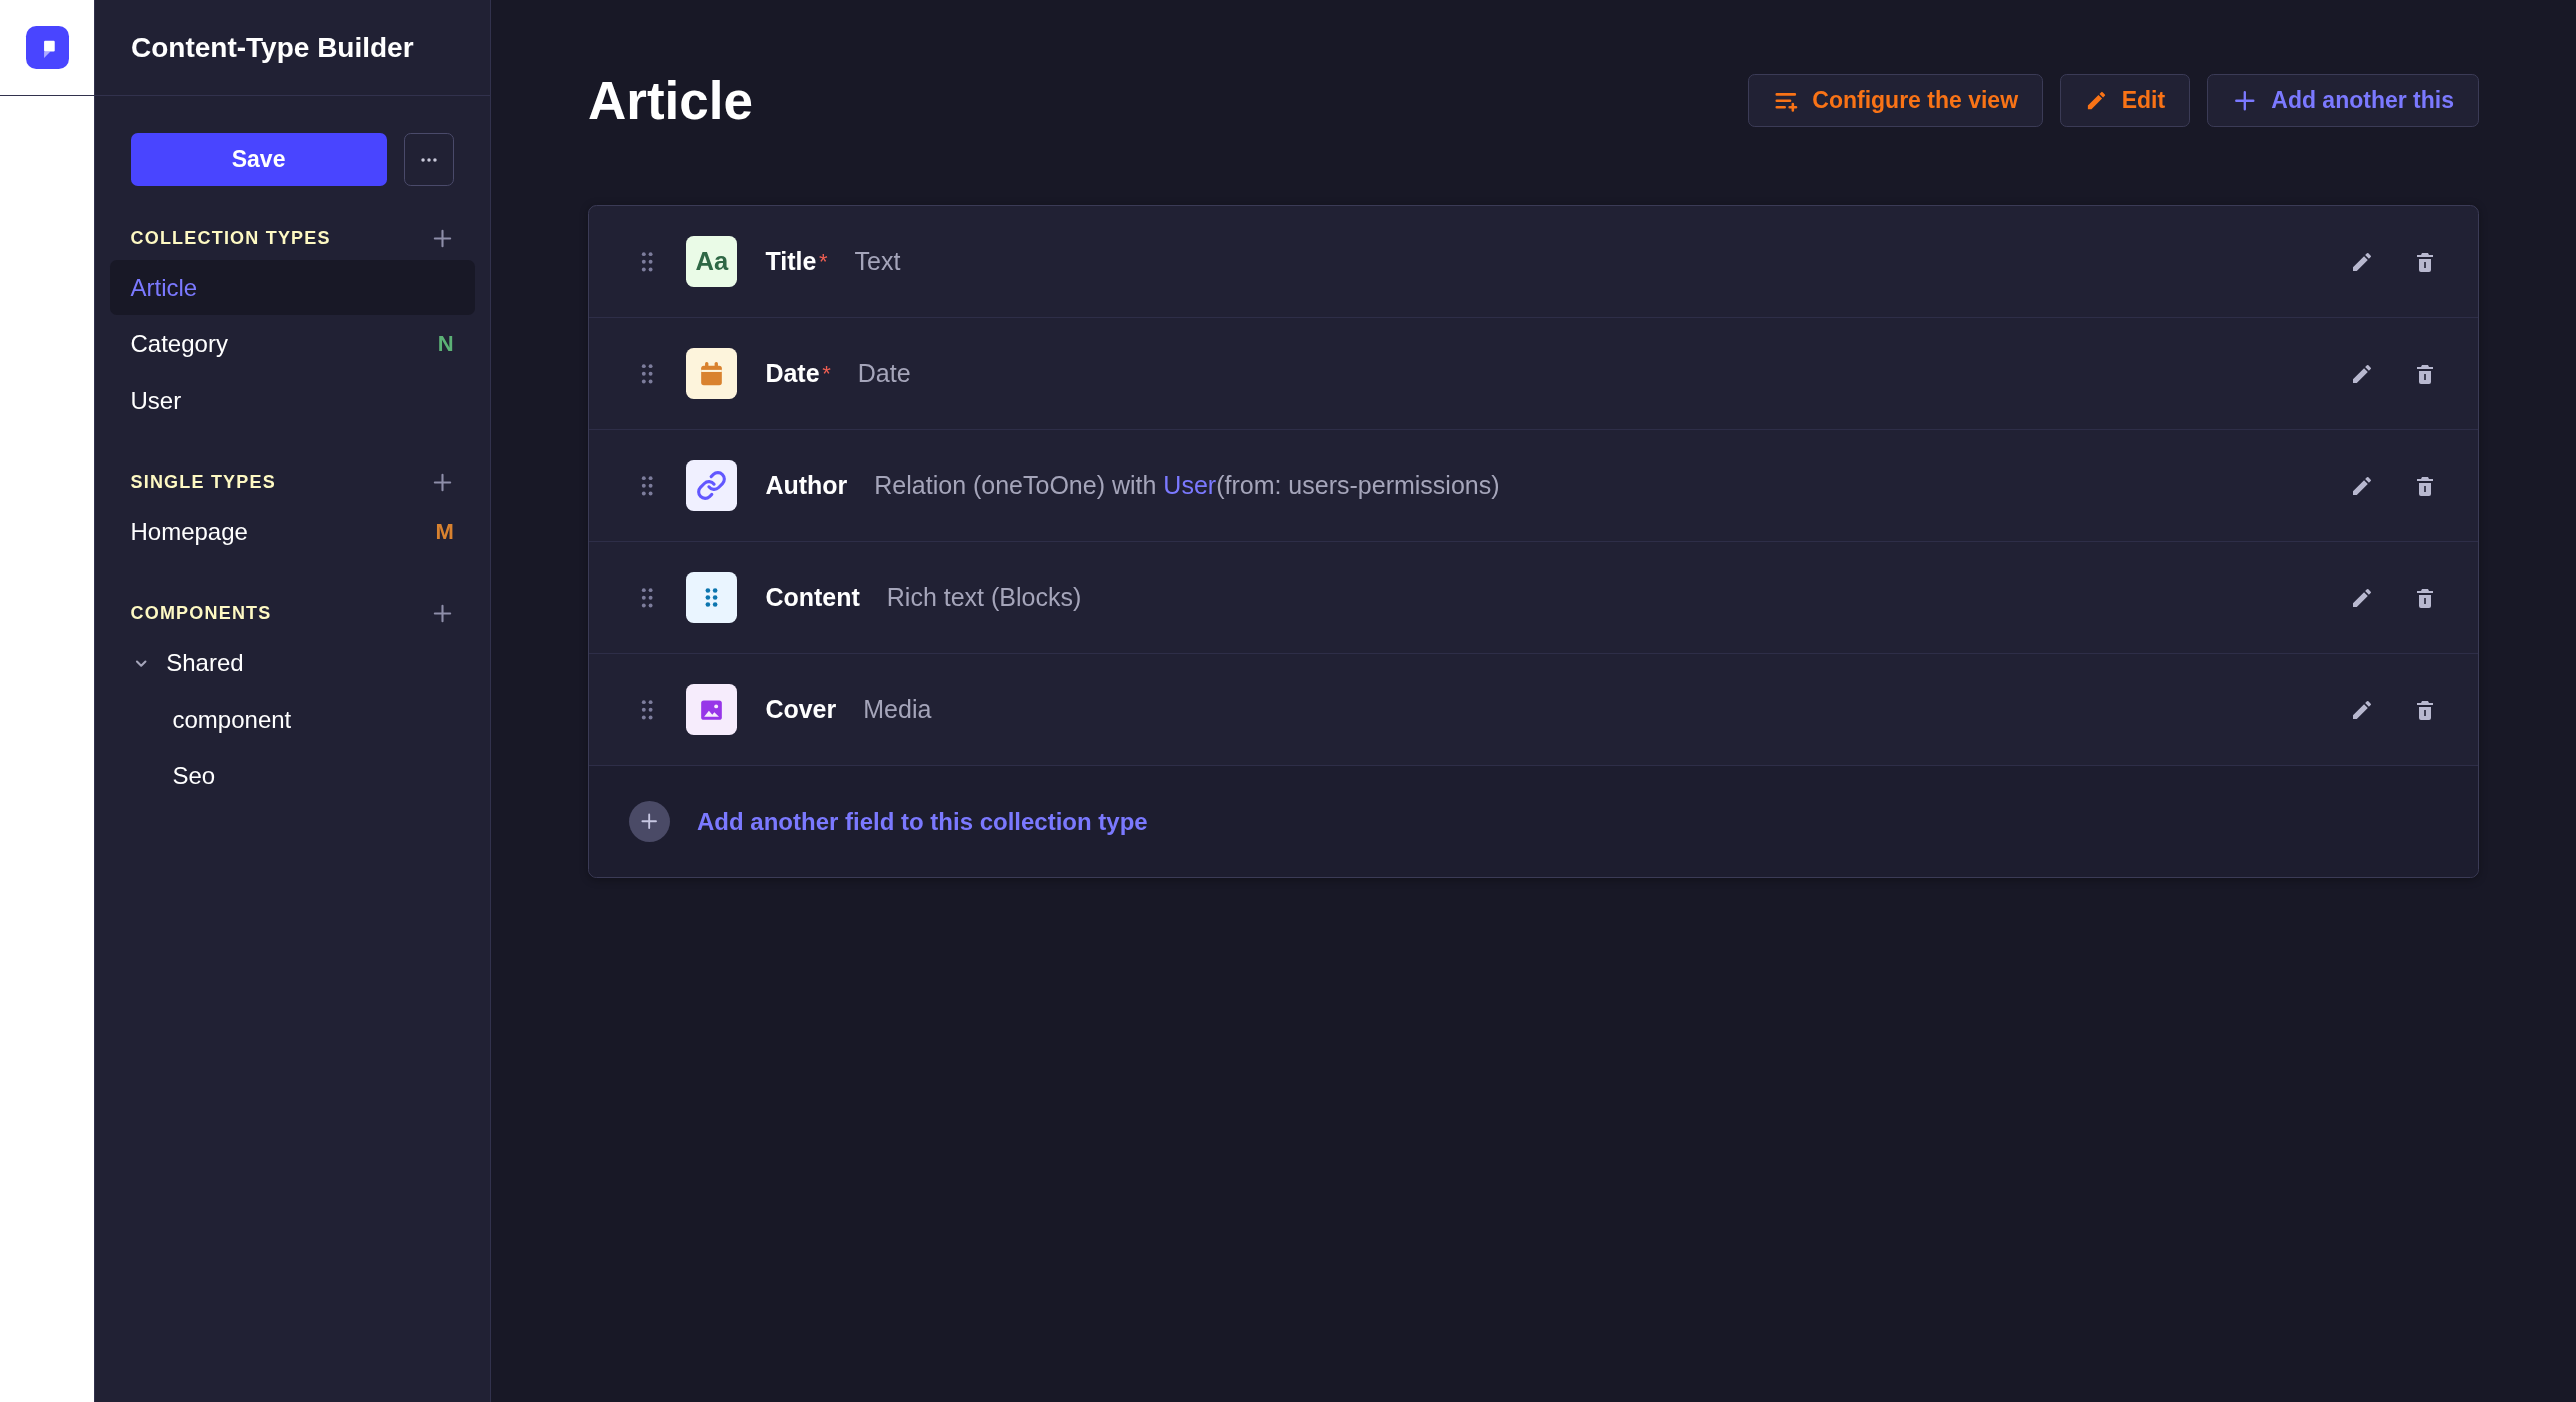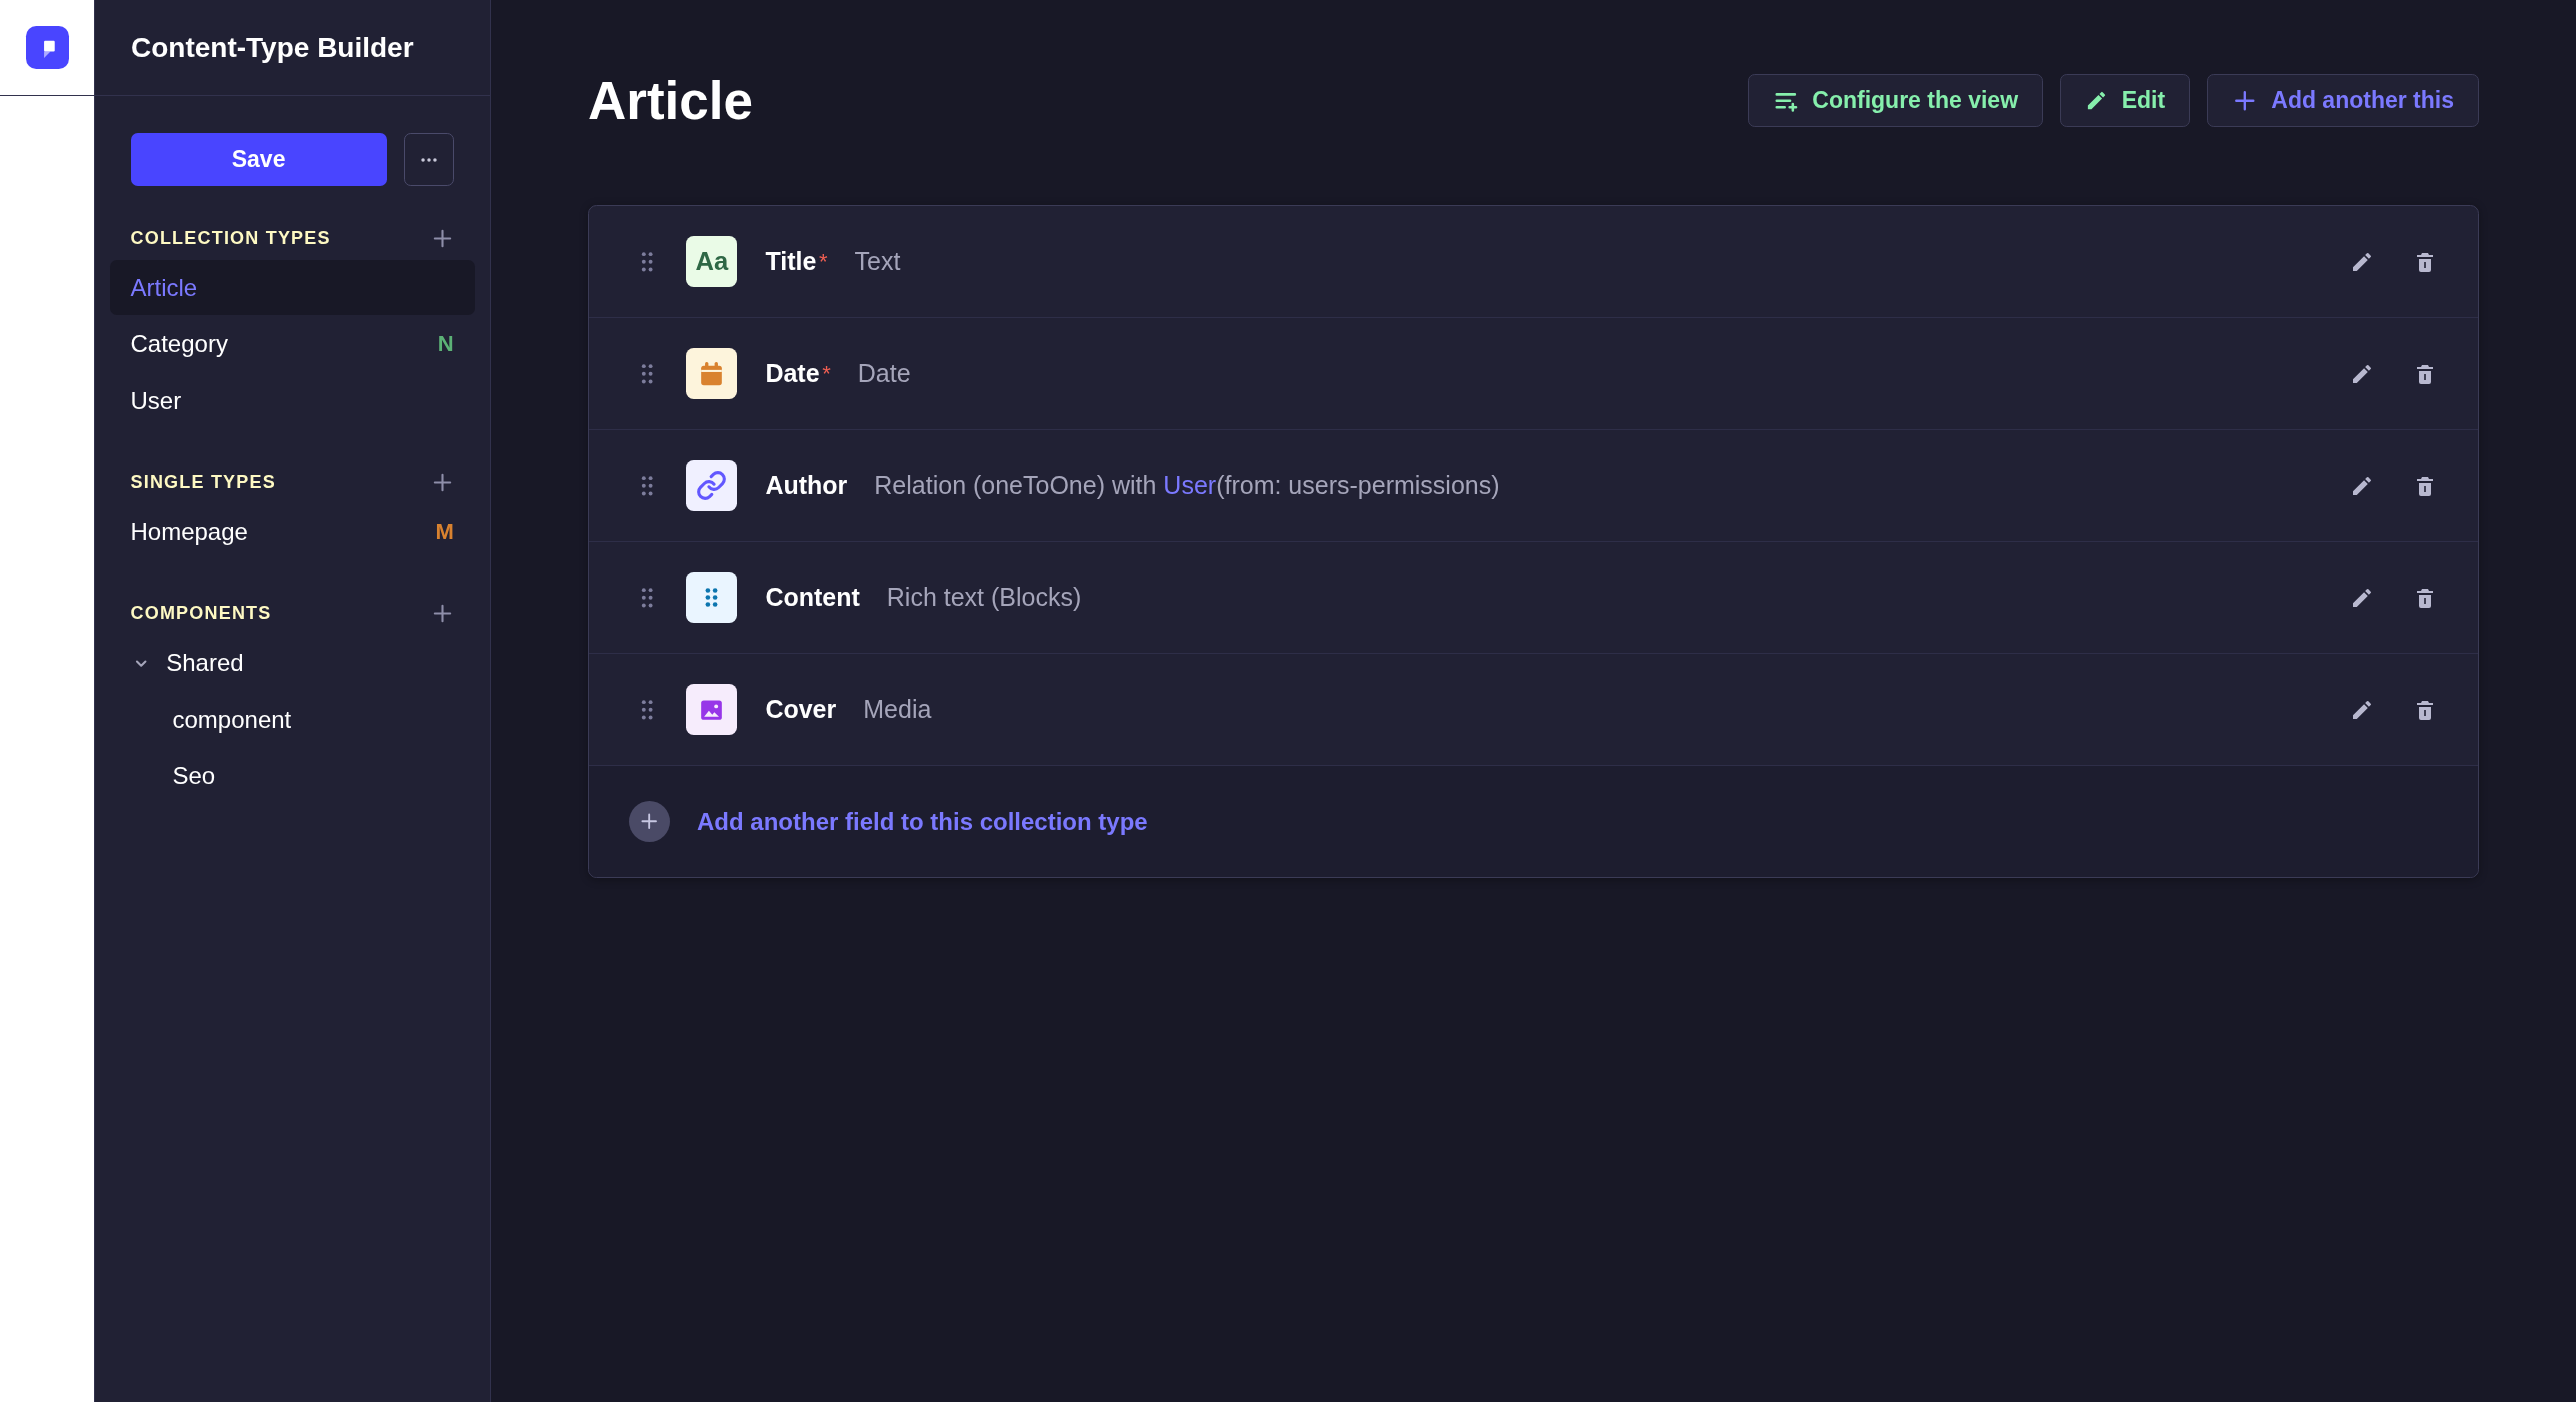--- a/index.html
+++ b/index.html
@@ -65,21 +65,21 @@
   .tree-parent .chev{display:flex;color:#a5a5ba;}
   .tree-child{padding-left:63px;}
 
   
   .main{flex:1;padding:0 97px;background:#181826;}
   .main-head{margin-top:68px;display:flex;justify-content:space-between;align-items:center;}
   .page-title{font-size:53px;line-height:65px;font-weight:700;color:#fff;margin:0;}
   .head-actions{display:flex;gap:17px;}
   .hbtn{height:53px;border:0.9px solid #3b3b56;background:#212134;border-radius:6.8px;
     display:flex;align-items:center;gap:13.6px;padding:0 24px;
-    font-size:23px;font-weight:600;color:#86efac;font-family:inherit;cursor:pointer;}
+    font-size:23px;font-weight:600;color:#f97316;font-family:inherit;cursor:pointer;}
   .hbtn.ghost-primary{color:#7b79ff;}
 
   .fields-card{margin-top:72px;border:0.9px solid #3b3b56;border-radius:8.5px;background:#212134;
     box-shadow:0 1.7px 8.5px rgba(0,0,0,.3);overflow:hidden;}
   .frow{height:111px;display:flex;align-items:center;padding:0 41px 0 48px;
     border-bottom:0.9px solid #2e2e48;text-align:center;}
   .drag{color:#7d7d9c;margin-right:29px;display:flex;cursor:grab;background:none;border:none;padding:0;}
   .ficon{width:51px;height:51px;border-radius:7.7px;display:flex;align-items:center;justify-content:center;
     margin-right:28px;flex:0 0 51px;}
   .ficon.text{background:#eafbe7;color:#2f6846;font-size:25.6px;font-weight:700;}

